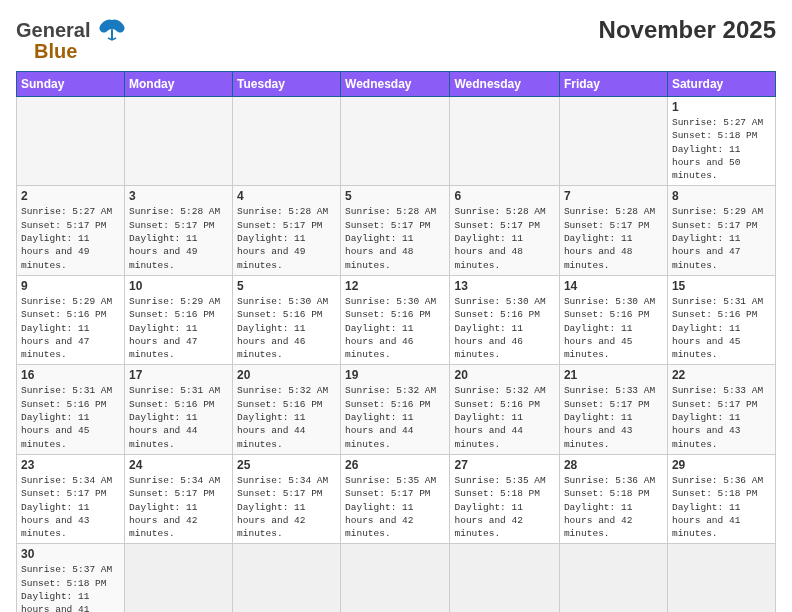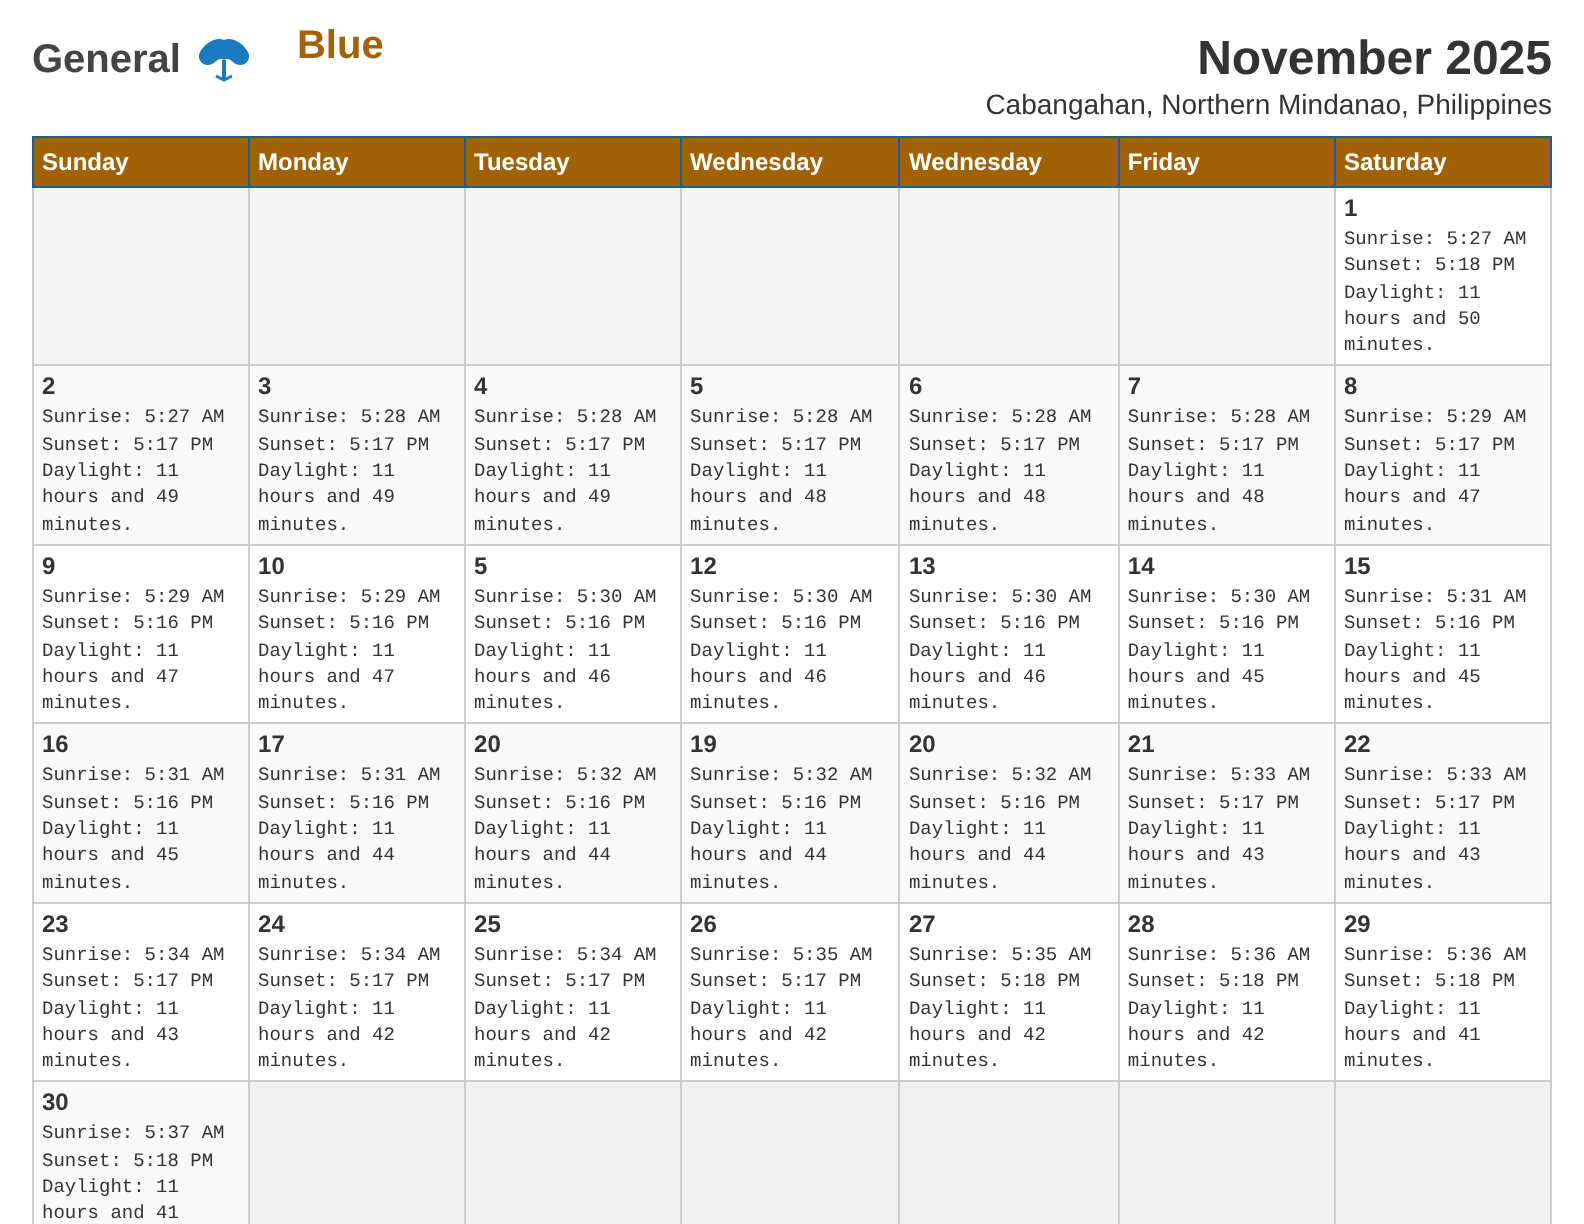--- a/index.html
+++ b/index.html
@@ -11,42 +11,42 @@
       padding: 16px;
     }
     .header-section {
       display: flex;
       align-items: flex-start;
       justify-content: space-between;
       margin-bottom: 8px;
     }
     .logo {
       display: flex;
-      flex-direction: row;
+      flex-direction: column;
       align-items: flex-start;
     }
     .title-section {
       text-align: right;
     }
     .month-title {
       font-size: 24px;
       font-weight: bold;
       color: #333;
     }
     .location-title {
       font-size: 14px;
       color: #333;
     }
     .calendar {
       width: 100%;
       border-collapse: collapse;
       border: 1px solid #ccc;
     }
     .calendar th {
-      background: #a16207;
+      background: #8b5cf6;
       color: #fff;
       font-size: 12px;
       font-weight: bold;
       padding: 5px 4px;
       text-align: left;
       border: 1px solid #1a5f9a;
     }
     .calendar td {
       border: 1px solid #ccc;
       vertical-align: top;
@@ -85,21 +85,20 @@
       <svg width="36" height="28" viewBox="0 0 36 28">
         <path d="M18 4 C14 2, 8 6, 6 10 C4 14, 8 18, 12 16 C14 15, 16 12, 18 14 C20 12, 22 15, 24 16 C28 18, 32 14, 30 10 C28 6, 22 2, 18 4Z" fill="#1a7abf"></path>
         <path d="M18 14 L18 24" stroke="#1a7abf" stroke-width="2"></path>
         <path d="M14 22 L18 24 L22 22" stroke="#1a7abf" stroke-width="1.5" fill="none"></path>
       </svg>
     </div>
     <span style="font-size:20px; font-weight:bold; color:#a16207; margin-top:-4px; margin-left:18px;">Blue</span>
   </div>
   <div class="title-section">
     <div class="month-title">November 2025</div>
-    <div class="location-title">Cabangahan, Northern Mindanao, Philippines</div>
   </div>
 </div>
 
 <table class="calendar">
   <thead>
     <tr>
       <th>Sunday</th>
       <th>Monday</th>
       <th>Tuesday</th>
       <th>Wednesday</th>

